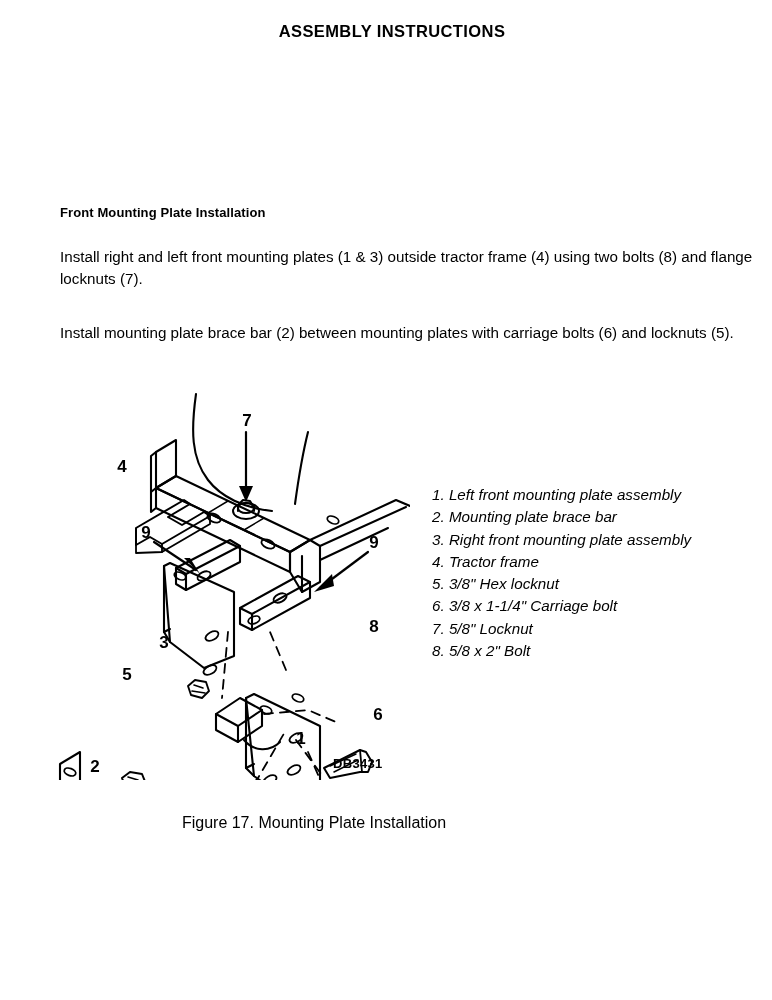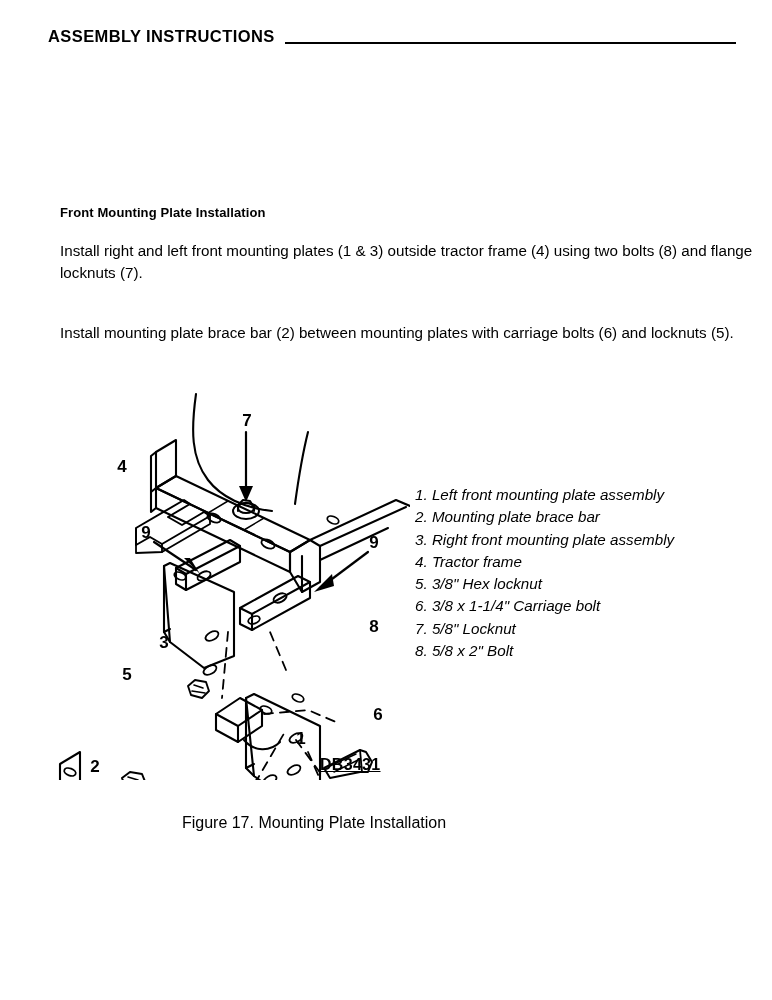--- a/index.html
+++ b/index.html
@@ -20,20 +20,21 @@
 
   
   .page-header {
     position: absolute;
     left: 48px;
     top: 22px;
     right: 36px;
     height: 28px;
     display: flex;
     align-items: center;
+    flex-direction: column;
   }
   .page-header-title {
     font-size: 16.5px;
     font-weight: 600;
     letter-spacing: 0.4px;
     white-space: nowrap;
     color: #000;
   }
   .header-rule {
     flex: 1;
@@ -56,21 +57,21 @@
 
   
   .body-text {
     position: absolute;
     left: 60px;
     width: 694px;
     font-size: 15.2px;
     line-height: 22px;
     color: #000;
   }
-  .para-1 { top: 240px; }
+  .para-1 { top: 246px; }
   .para-2 { top: 322px; }
 
   
   .figure-area {
     position: absolute;
     left: 0;
     top: 380px;
     width: 772px;
     height: 400px;
   }
@@ -78,42 +79,41 @@
     position: absolute;
     left: 58px;
     top: 0;
     width: 352px;
     height: 400px;
   }
 
   
   .parts-legend {
     position: absolute;
-    left: 415px;
+    left: 432px;
     top: 484px;
     width: 340px;
   }
   .legend-item {
     font-size: 15.2px;
     font-style: italic;
     line-height: 22.3px;
     white-space: nowrap;
     color: #000;
   }
 
   
   .drawing-number {
     position: absolute;
-    left: 320px;
+    left: 333px;
     top: 756px;
-    font-size: 16px;
+    font-size: 13px;
     font-weight: 700;
     letter-spacing: 0.3px;
     color: #000;
-    text-decoration: underline;
   }
 
   
   .figure-caption {
     position: absolute;
     left: 0;
     top: 814px;
     width: 628px;
     text-align: center;
     font-size: 16px;

